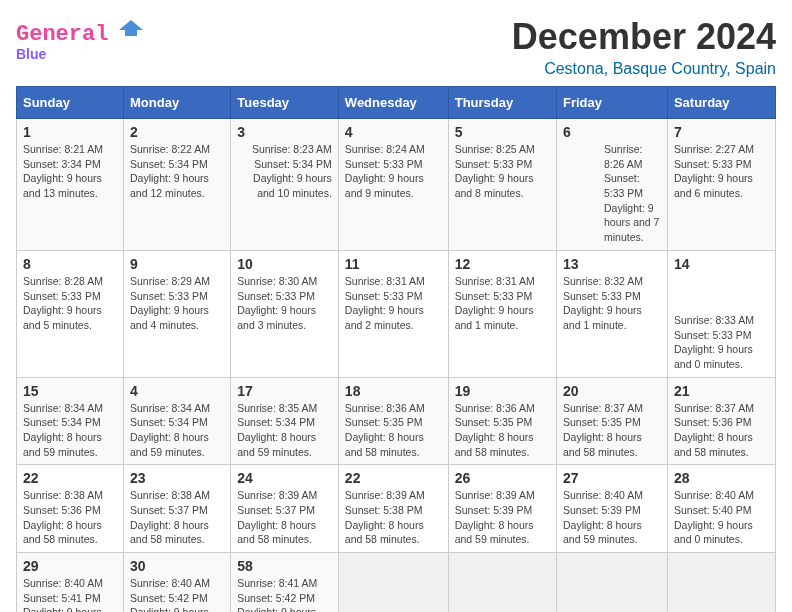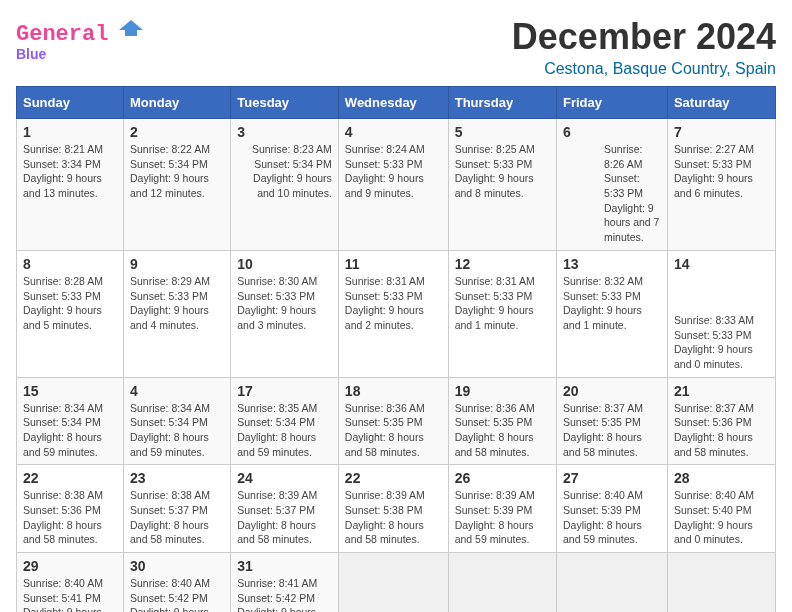--- a/index.html
+++ b/index.html
@@ -308,21 +308,21 @@
 Sunset: 5:41 PM
 Daylight: 9 hours and 0 minutes.</div>
         </td>
         <td>
           <span class="day-number">30</span>
           <div class="day-info" style="white-space: pre-line;">Sunrise: 8:40 AM
 Sunset: 5:42 PM
 Daylight: 9 hours and 1 minute.</div>
         </td>
         <td>
-          <span class="day-number">31</span>
+          <span class="day-number">58</span>
           <div class="day-info" style="white-space: pre-line;">Sunrise: 8:41 AM
 Sunset: 5:42 PM
 Daylight: 9 hours and 1 minute.</div>
         </td>
         <td class="empty-cell"></td>
         <td class="empty-cell"></td>
         <td class="empty-cell"></td>
         <td class="empty-cell"></td>
       </tr>
     </tbody>

